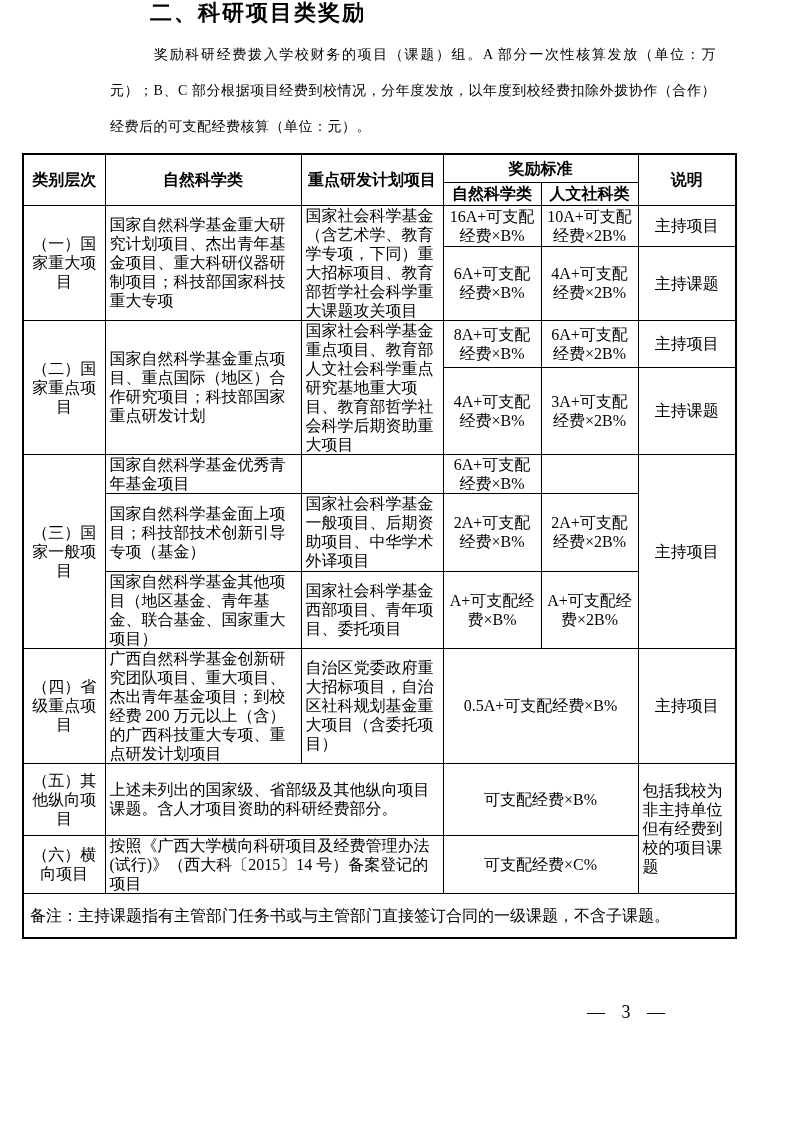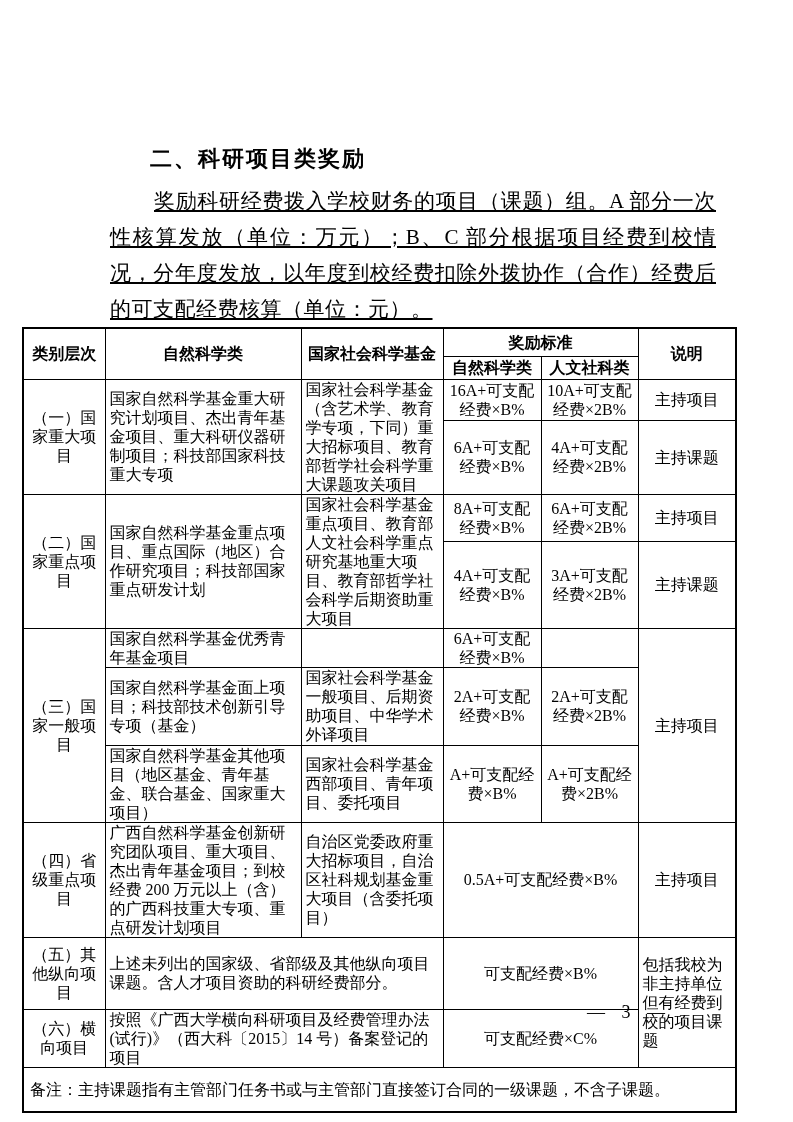--- a/index.html
+++ b/index.html
@@ -8,36 +8,34 @@
     position: relative;
     width: 793px;
     height: 1122px;
     background: #ffffff;
     color: #000000;
     font-family: "Liberation Serif", serif;
     overflow: hidden;
   }
   .heading {
     margin: 0 0 0 150px;
-    padding-top: 146px;
     font-family: "Liberation Sans", sans-serif;
     font-weight: bold;
     font-size: 22px;
     line-height: 26px;
     letter-spacing: 2px;
   }
   .para {
-    margin: 11px 0 0 110px;
+    margin: 11px 0 8px 110px;
     width: 606px;
-    font-size: 21px;
+    font-size: 14px;
     line-height: 36px;
     letter-spacing: 0.5px;
     text-align: justify;
     text-indent: 44px;
-    text-decoration: underline;
   }
   .table-title {
     margin: 5px 0 2px 42px;
     width: 713px;
     text-align: center;
     font-weight: bold;
     font-size: 19px;
     letter-spacing: 1px;
   }
   table.reward {
@@ -86,21 +84,21 @@
         <col style="width:142px">
       <col style="width:98px">
         <col style="width:97px">
         <col style="width:98px">
     </colgroup>
 
     <tbody>
         <tr style="height:28px">
       <td class="th" rowspan="2">类别层次</td>
       <td class="th" rowspan="2">自然科学类</td>
-      <td class="th" rowspan="2">国家社会科学基金</td>
+      <td class="th" rowspan="2">重点研发计划项目</td>
       <td class="th" colspan="2">奖励标准</td>
       <td class="th" rowspan="2">说明</td>
     </tr>
     <tr style="height:23px">
       <td class="th">自然科学类</td>
       <td class="th">人文社科类</td>
     </tr>
 
     <tr style="height:36px">
       <td class="cat" rowspan="2">（一）国家重大项目</td>

